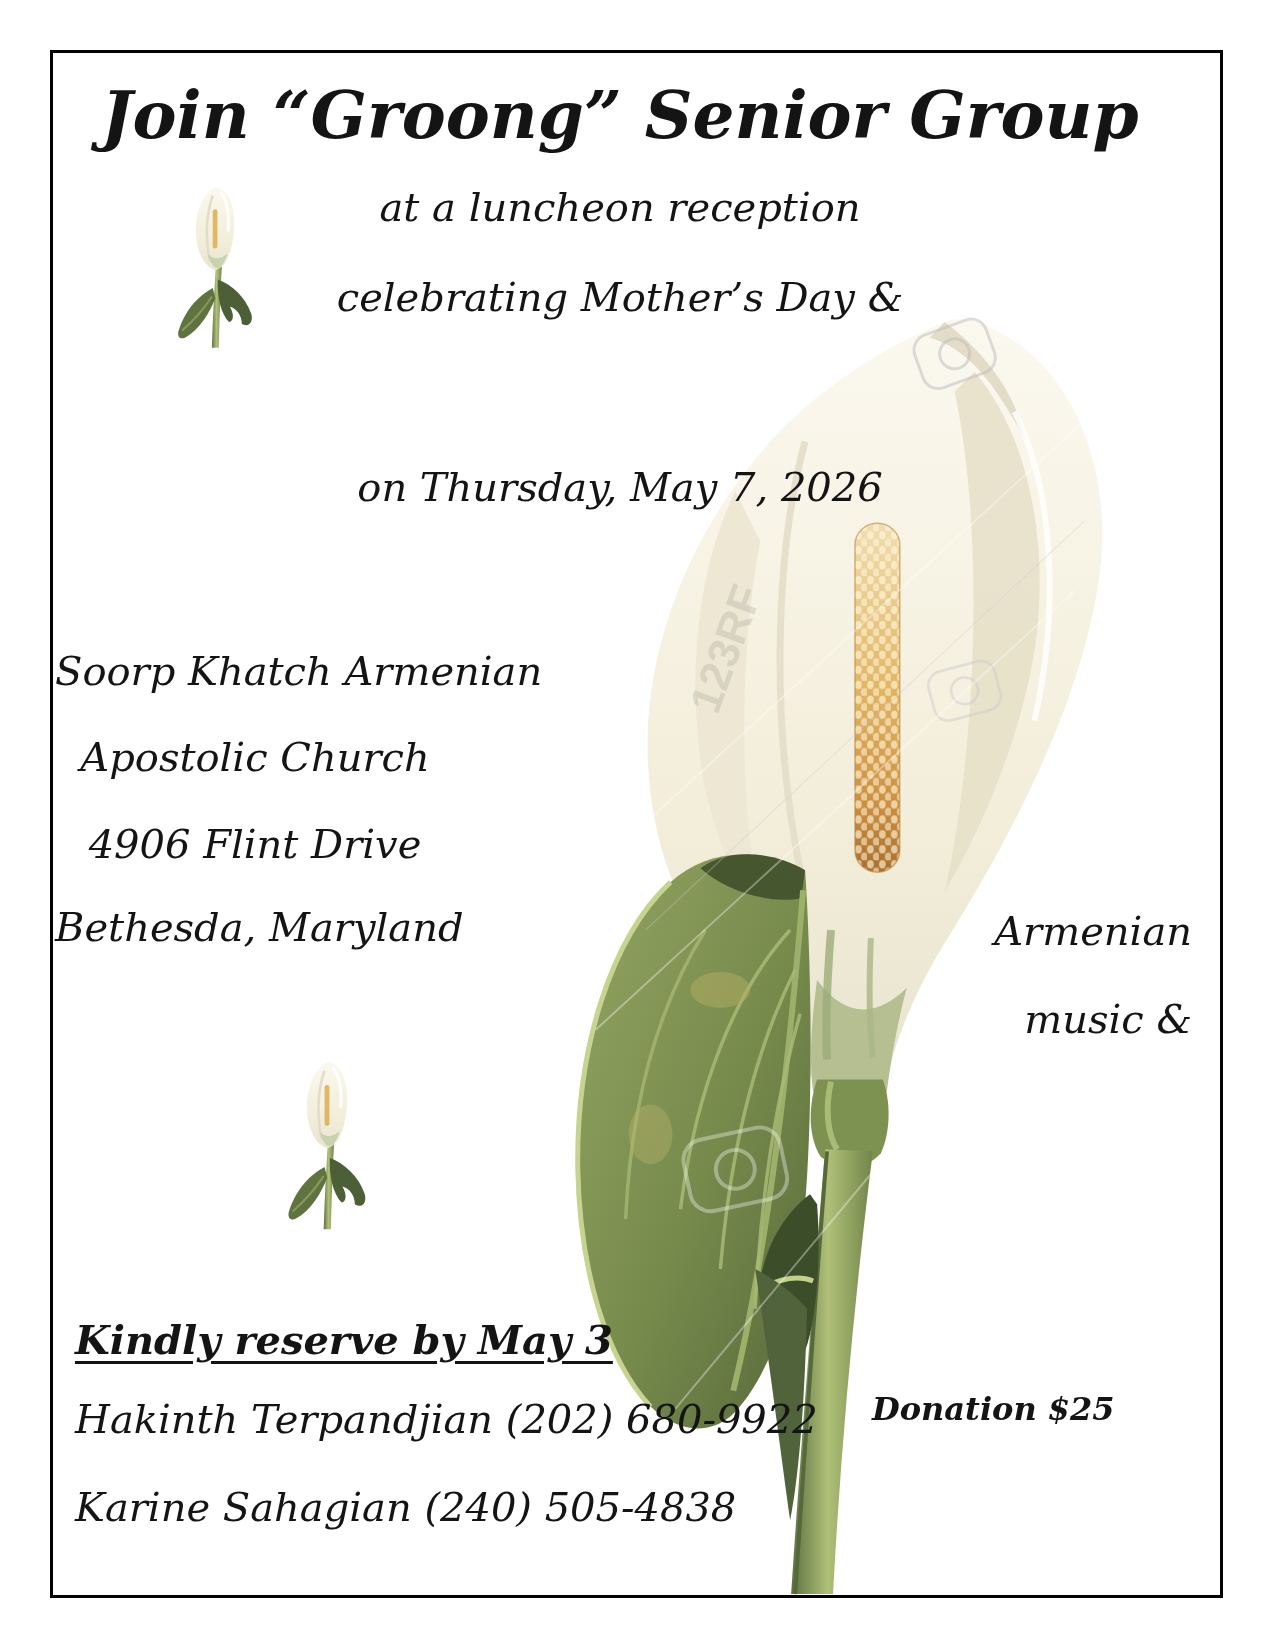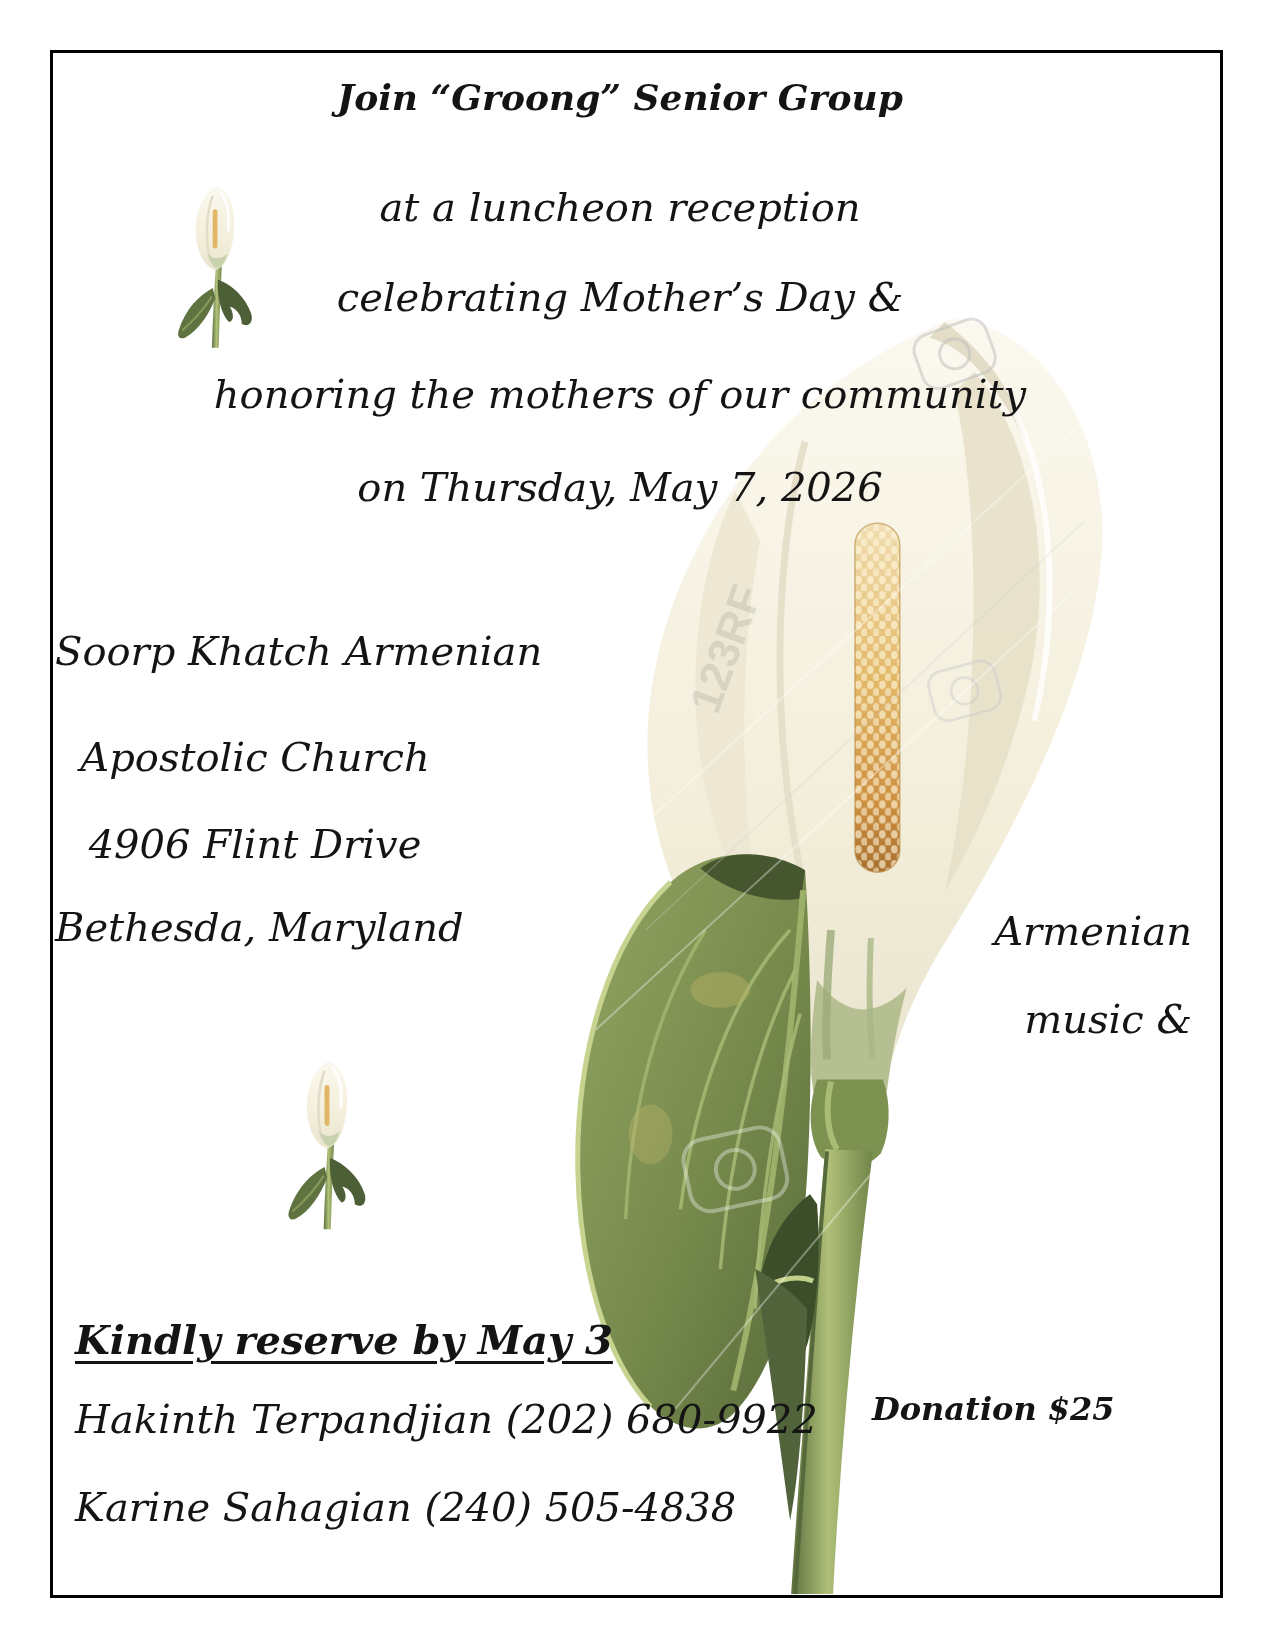--- a/index.html
+++ b/index.html
@@ -7,21 +7,21 @@
     position:relative; width:1275px; height:1650px; background:#ffffff;
     font-family:"DejaVu Serif", serif; font-style:italic; color:#141414;
     overflow:hidden;
   }
   .border-frame {
     position:absolute; left:50px; top:50px; width:1173px; height:1548px;
     border:3px solid #000; box-sizing:border-box; z-index:0;
   }
   .line { position:absolute; white-space:nowrap; z-index:3; }
   .center-col { left:40px; width:1160px; text-align:center; }
-  .title-line { font-size:36px; font-weight:bold; }
+  .title-line { font-size:66px; font-weight:bold; }
   .body-40 { font-size:40px; }
   .venue-col { left:55px; width:400px; text-align:center; }
   .ent-col { left:872px; width:320px; text-align:right; }
   .reserve {
     font-weight:bold; text-decoration:underline;
     text-underline-offset:7px; text-decoration-thickness:2.5px;
   }
   .donation { font-size:32px; font-weight:bold; }
   .art { position:absolute; z-index:1; }
 </style>
@@ -133,24 +133,23 @@
   <svg class="art" style="left:170px; top:176px;" width="94" height="176" viewBox="0 0 110 200">
       <use href="#lily-small"></use>
     </svg>
   <svg class="art" style="left:280px; top:1052px;" width="98" height="180" viewBox="0 0 110 200">
       <use href="#lily-small"></use>
     </svg>
 
   <div class="line center-col title-line" style="top:76px;">Join “Groong” Senior Group</div>
   <div class="line center-col body-40" style="top:184px;">at a luncheon reception</div>
   <div class="line center-col body-40" style="top:274px;">celebrating Mother’s Day &amp;</div>
-  <div class="line center-col body-40" style="top:371px;">honoring the mothers of our community</div>
   <div class="line center-col body-40" style="top:464px;">on Thursday, May 7, 2026</div>
 
-  <div class="line venue-col body-40" style="top:628px;font-style:italic;">Soorp Khatch Armenian</div>
+  <div class="line venue-col body-40" style="top:648px;font-style:italic;">Soorp Khatch Armenian</div>
   <div class="line venue-col body-40" style="top:734px;">Apostolic Church</div>
   <div class="line venue-col body-40" style="top:821px;">4906 Flint Drive</div>
   <div class="line venue-col body-40" style="top:904px;">Bethesda, Maryland</div>
 
   <div class="line ent-col body-40" style="top:996px;">music &amp;</div>
   <div class="line ent-col body-40" style="top:908px;">Armenian</div>
 
   <div class="line body-40 reserve" style="left:75px; top:1316px;">Kindly reserve by May 3</div>
   <div class="line body-40" style="left:75px; top:1396px;">Hakinth Terpandjian (202) 680-9922</div>
   <div class="line body-40" style="left:75px; top:1484px;">Karine Sahagian (240) 505-4838</div>

